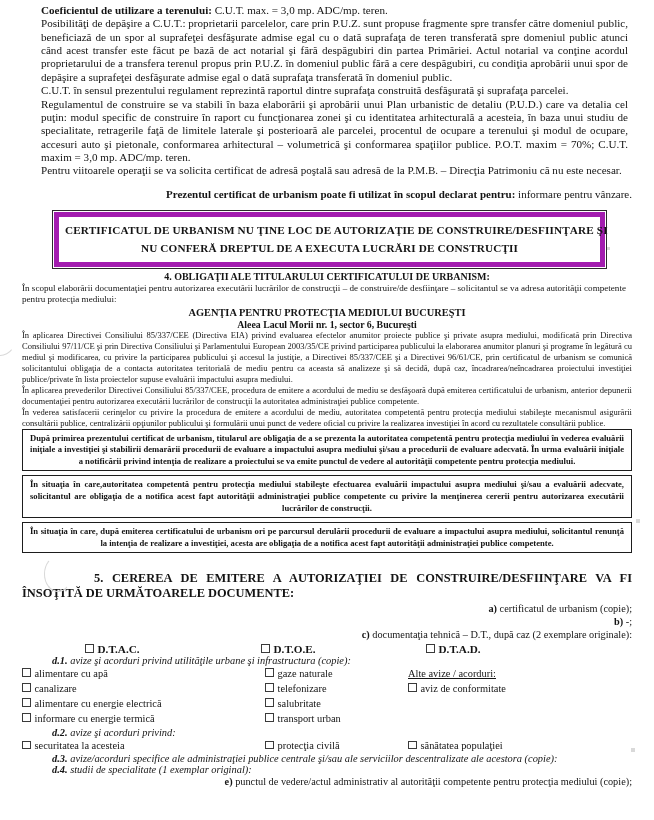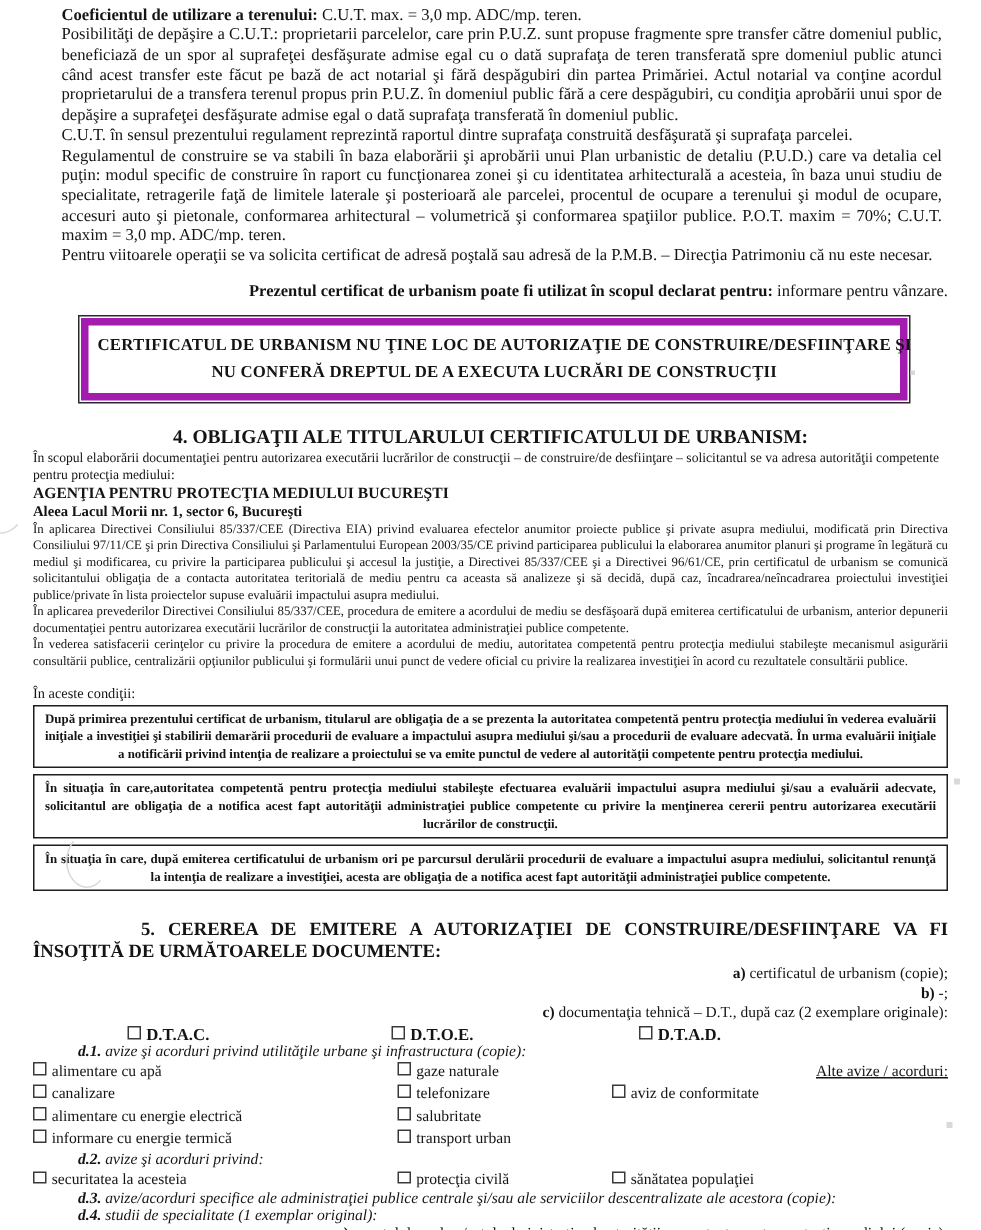--- a/index.html
+++ b/index.html
@@ -63,22 +63,22 @@
     font-size: 11.2px;
     letter-spacing: 0.15px;
     line-height: 1.62;
   }
   #cert-banner div { white-space: nowrap; }
 
   
   .sec-heading {
     text-align: center;
     font-weight: bold;
-    font-size: 13px;
-    margin-top: 16px;
+    font-size: 10px;
+    margin-top: 4px;
   }
   #sec5-heading {
     font-weight: bold;
     font-size: 12.4px;
     text-align: justify;
     text-align-last: left;
     margin-top: 18px;
     line-height: 1.22;
   }
   #sec5-heading .lead { padding-left: 72px; }
@@ -86,20 +86,21 @@
   
   .fine {
     font-size: 8.55px;
     line-height: 1.285;
     text-align: justify;
     margin: 0;
   }
   #env-intro { font-size: 9.1px; line-height: 1.26; margin: 1px 0 0 0; }
 
   .center-bold {
+    text-align: center;
     font-weight: bold;
     font-size: 10.4px;
     margin: 1px 0 0 0;
   }
   .center-bold.small { font-size: 9.8px; }
 
   
   #conditions-label {
     font-size: 9.6px;
     margin: 11px 0 2px 0;
@@ -147,21 +148,21 @@
     width: 6.5px;
     height: 6.5px;
     border: 1px solid #3a3a3a;
     margin-right: 4px;
     vertical-align: 1px;
     flex: none;
   }
   .cb-cell { display: flex; align-items: baseline; }
   .col-a { width: 243px; flex: none; }
   .col-b { width: 143px; flex: none; }
-  .col-c { flex: 1; text-align: right; }
+  .col-c { flex: 1; }
   .alte-head {
     text-decoration: underline;
     font-size: 10.4px;
   }
   .dt-row {
     display: flex;
     font-size: 11.2px;
     font-weight: bold;
     margin-top: 1px;
   }
@@ -221,21 +222,20 @@
 
   <p id="env-intro">În scopul elaborării documentaţiei pentru autorizarea executării lucrărilor de construcţii – de construire/de desfiinţare – solicitantul se va adresa autorităţii competente pentru protecţia mediului:</p>
 
   <div class="center-bold">AGENŢIA PENTRU PROTECŢIA MEDIULUI BUCUREŞTI</div>
   <div class="center-bold small">Aleea Lacul Morii nr. 1, sector 6, Bucureşti</div>
 
   <p class="fine">În aplicarea Directivei Consiliului 85/337/CEE (Directiva EIA) privind evaluarea efectelor anumitor proiecte publice şi private asupra mediului, modificată prin Directiva Consiliului 97/11/CE şi prin Directiva Consiliului şi Parlamentului European 2003/35/CE privind participarea publicului la elaborarea anumitor planuri şi programe în legătură cu mediul şi modificarea, cu privire la participarea publicului şi accesul la justiţie, a Directivei 85/337/CEE şi a Directivei 96/61/CE, prin certificatul de urbanism se comunică solicitantului obligaţia de a contacta autoritatea teritorială de mediu pentru ca aceasta să analizeze şi să decidă, după caz, încadrarea/neîncadrarea proiectului investiţiei publice/private în lista proiectelor supuse evaluării impactului asupra mediului.</p>
   <p class="fine">În aplicarea prevederilor Directivei Consiliului 85/337/CEE, procedura de emitere a acordului de mediu se desfăşoară după emiterea certificatului de urbanism, anterior depunerii documentaţiei pentru autorizarea executării  lucrărilor de construcţii  la autoritatea administraţiei publice competente.</p>
   <p class="fine">În vederea satisfacerii cerinţelor cu privire la procedura de emitere a acordului de mediu, autoritatea competentă pentru protecţia mediului stabileşte mecanismul asigurării consultării publice, centralizării opţiunilor publicului şi formulării unui punct de vedere oficial cu privire la realizarea investiţiei în acord cu rezultatele consultării publice.</p>
 
-  <div id="conditions-label">În aceste condiţii:</div>
 
   <div class="notice-box">
     <p>După primirea prezentului certificat de urbanism, titularul are obligaţia de a se prezenta la autoritatea competentă pentru protecţia mediului în vederea evaluării iniţiale a investiţiei şi stabilirii demarării procedurii de evaluare a impactului asupra mediului şi/sau a procedurii de evaluare adecvată. În urma evaluării iniţiale a notificării privind intenţia de realizare a proiectului se va emite punctul de vedere al autorităţii competente pentru protecţia mediului.</p>
   </div>
   <div class="notice-box">
     <p>În situaţia în care,autoritatea competentă pentru protecţia mediului stabileşte efectuarea  evaluării impactului asupra mediului şi/sau a evaluării adecvate, solicitantul are obligaţia de a notifica acest fapt autorităţii administraţiei publice competente cu privire la menţinerea cererii pentru autorizarea executării lucrărilor de construcţii.</p>
   </div>
   <div class="notice-box">
     <p>În situaţia în care, după emiterea certificatului de urbanism ori pe parcursul derulării procedurii de evaluare a impactului asupra mediului, solicitantul renunţă la intenţia de realizare a investiţiei, acesta are obligaţia de a notifica acest fapt autorităţii administraţiei publice competente.</p>
   </div>

